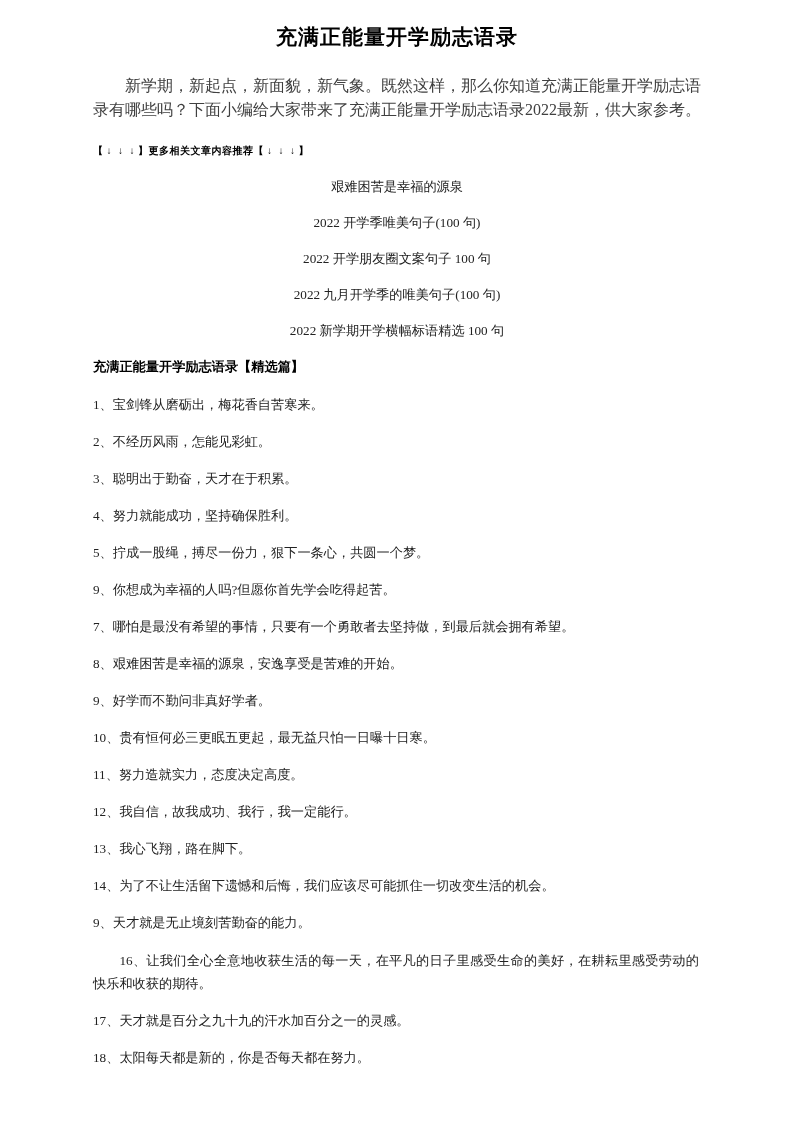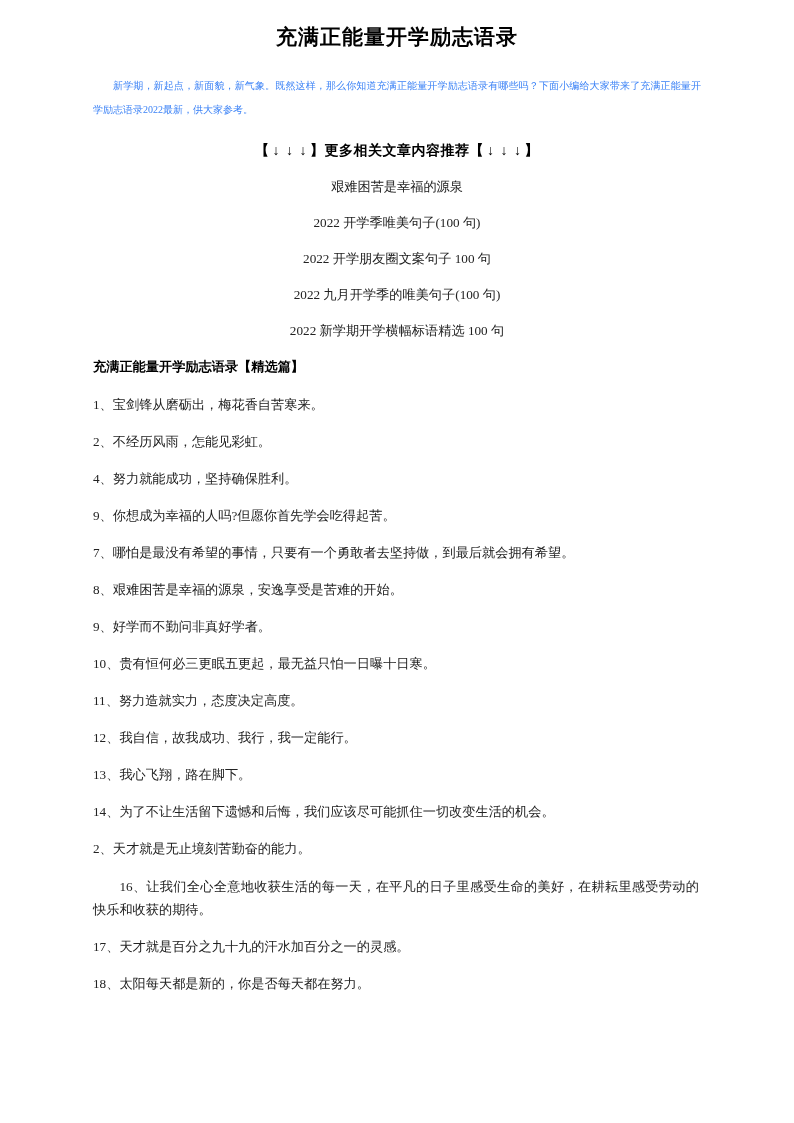--- a/index.html
+++ b/index.html
@@ -30,30 +30,30 @@
   .doc-title {
     text-align: center;
     font-size: 21px;
     font-weight: bold;
     letter-spacing: 1px;
     margin: 22px 0 0 0;
     line-height: 30px;
     color: #000;
   }
   .intro {
-    font-size: 10px;
+    font-size: 16px;
     line-height: 24px;
     text-align: justify;
     text-indent: 2em;
     margin: 22px 0 16px 0;
-    color: #3b82f6;
+    color: #404040;
   }
   .recommend-head {
-    text-align: center;
-    font-size: 14px;
+    text-align: left;
+    font-size: 10px;
     font-weight: bold;
     margin: 18px 0 0 0;
     line-height: 22px;
     letter-spacing: 0.5px;
     color: #000;
   }
   .recommend-head .arrow {
     font-weight: bold;
     padding: 0 3px;
   }
@@ -113,30 +113,32 @@
       <li class="link-item">2022 开学朋友圈文案句子 100 句</li>
       <li class="link-item">2022 九月开学季的唯美句子(100 句)</li>
       <li class="link-item">2022 新学期开学横幅标语精选 100 句</li>
     </ul>
 
     <h2 class="section-head">充满正能量开学励志语录【精选篇】</h2>
 
     <ul class="quote-list">
       <li class="quote-item">1、宝剑锋从磨砺出，梅花香自苦寒来。</li>
       <li class="quote-item">2、不经历风雨，怎能见彩虹。</li>
+      <li class="quote-item">3、聪明出于勤奋，天才在于积累。</li>
       <li class="quote-item">4、努力就能成功，坚持确保胜利。</li>
+      <li class="quote-item">5、拧成一股绳，搏尽一份力，狠下一条心，共圆一个梦。</li>
       <li class="quote-item">9、你想成为幸福的人吗?但愿你首先学会吃得起苦。</li>
       <li class="quote-item">7、哪怕是最没有希望的事情，只要有一个勇敢者去坚持做，到最后就会拥有希望。</li>
       <li class="quote-item">8、艰难困苦是幸福的源泉，安逸享受是苦难的开始。</li>
       <li class="quote-item">9、好学而不勤问非真好学者。</li>
       <li class="quote-item">10、贵有恒何必三更眠五更起，最无益只怕一日曝十日寒。</li>
       <li class="quote-item">11、努力造就实力，态度决定高度。</li>
       <li class="quote-item">12、我自信，故我成功、我行，我一定能行。</li>
       <li class="quote-item">13、我心飞翔，路在脚下。</li>
       <li class="quote-item">14、为了不让生活留下遗憾和后悔，我们应该尽可能抓住一切改变生活的机会。</li>
-      <li class="quote-item">2、天才就是无止境刻苦勤奋的能力。</li>
+      <li class="quote-item">9、天才就是无止境刻苦勤奋的能力。</li>
       <li class="quote-item wrapped">16、让我们全心全意地收获生活的每一天，在平凡的日子里感受生命的美好，在耕耘里感受劳动的快乐和收获的期待。</li>
       <li class="quote-item">17、天才就是百分之九十九的汗水加百分之一的灵感。</li>
       <li class="quote-item">18、太阳每天都是新的，你是否每天都在努力。</li>
     </ul>
 
   </div>
 </div>
 
 </body></html>

